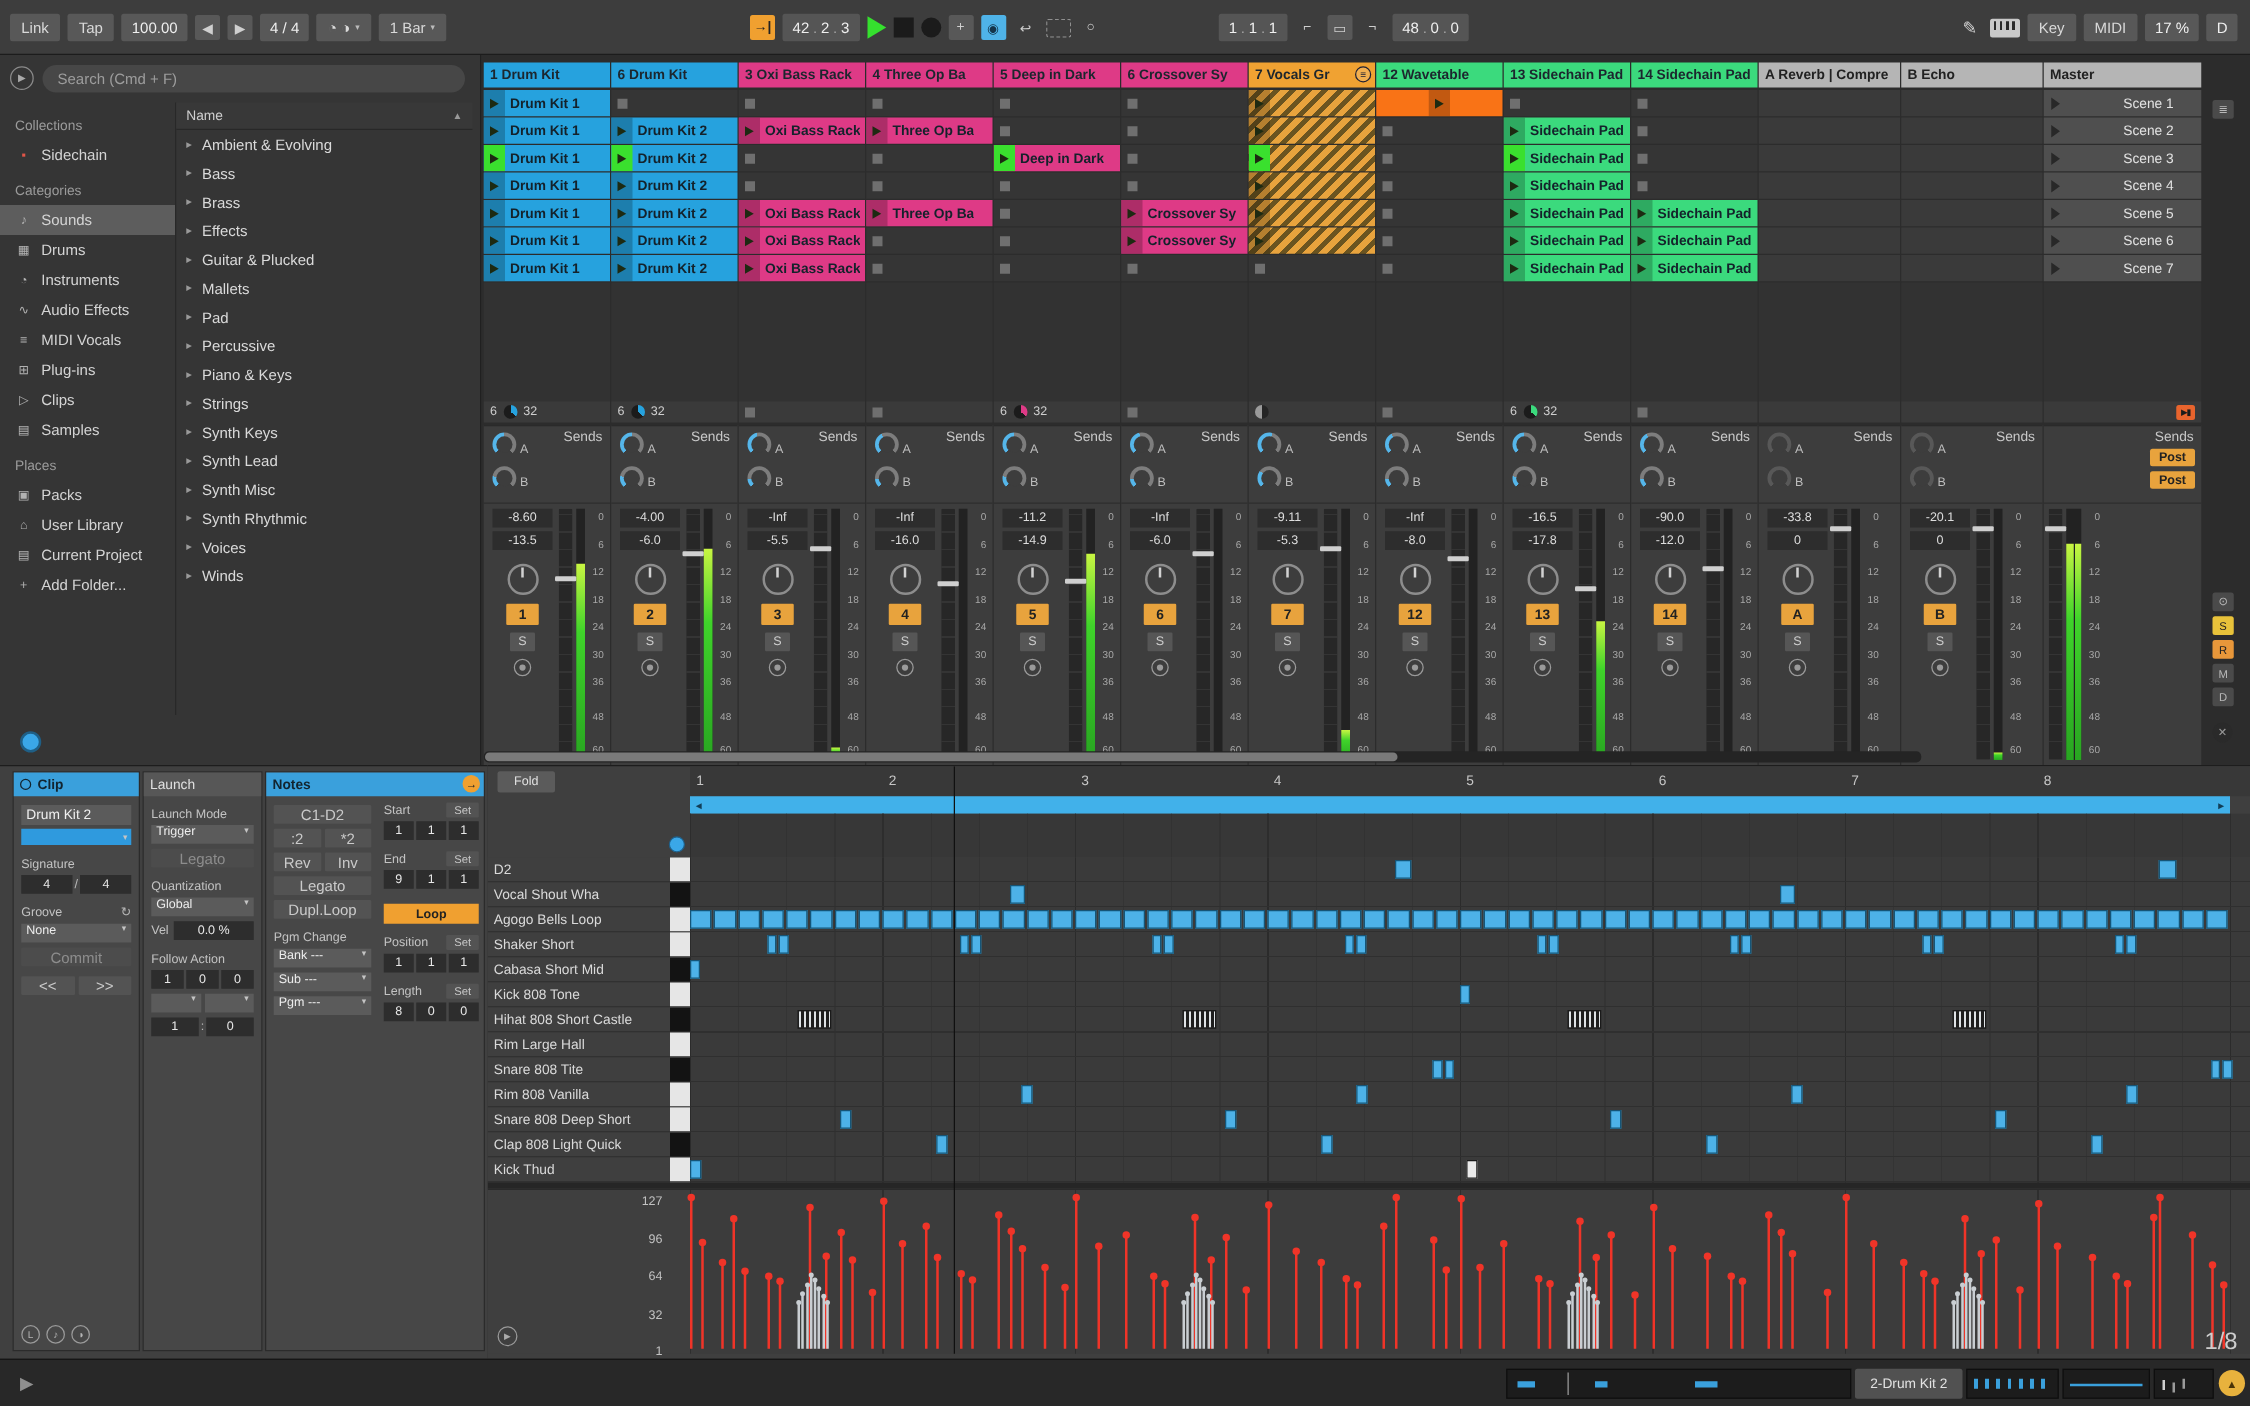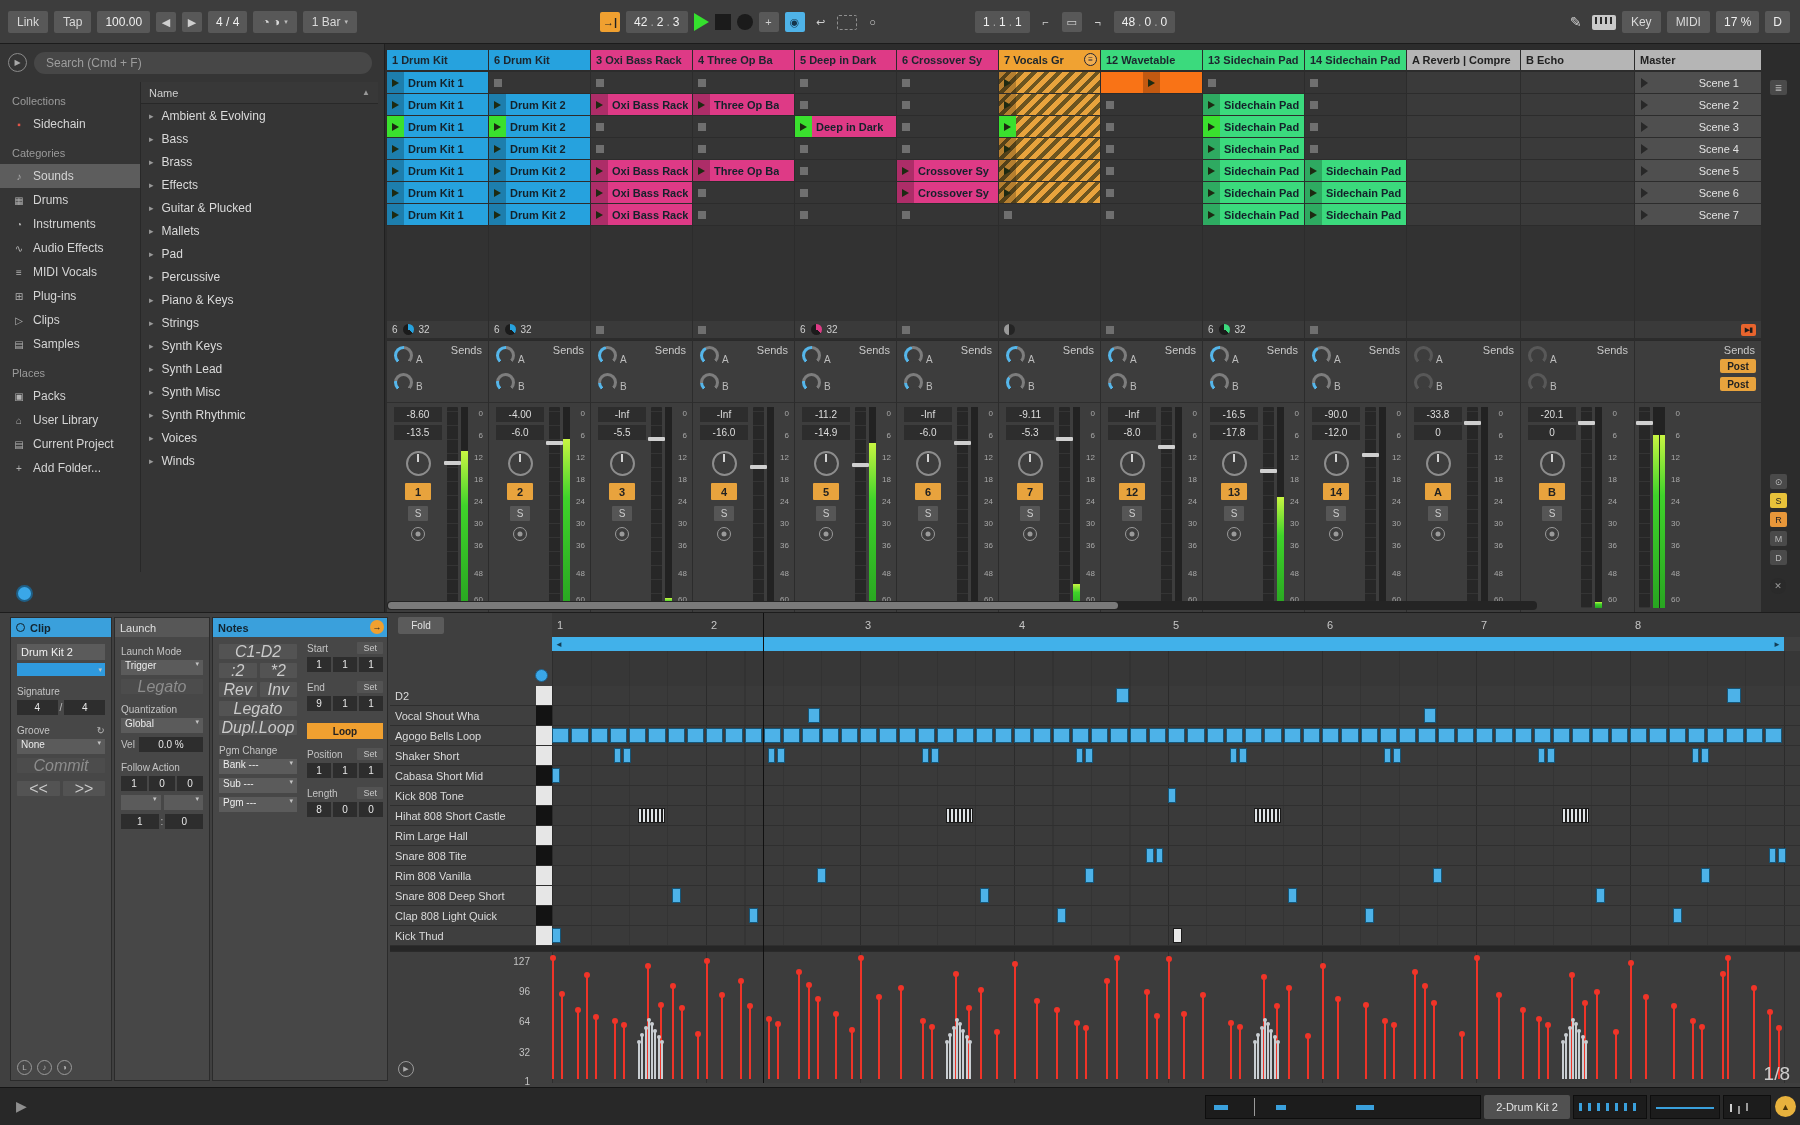--- a/index.html
+++ b/index.html
@@ -114,21 +114,21 @@
 .cp-head.gray{background:#575757;color:#e0e0e0;font-weight:normal;}
 .cp-circle{width:9px;height:9px;border-radius:50%;border:1.5px solid #12242f;flex:none;}
 .cp-arrow{position:absolute;right:3px;top:2px;width:14px;height:14px;border-radius:50%;background:#f0a030;color:#222;display:flex;align-items:center;justify-content:center;font-size:9px;font-weight:bold;}
 .cp-body{padding:7px 6px 0;}
 .lbl{color:#c3c3c3;font-size:10px;margin:10px 0 3px;}
 .lbl.first{margin-top:2px;}
 .ddbox{height:15px;background:#5b5b5b;display:flex;justify-content:space-between;padding:0 4px;color:#ececec;font-size:10px;margin-bottom:4px;}
 .dd{color:#c4c4c4;font-size:7px;}
 .vbox{height:15px;background:#2d2d2d;color:#e8e8e8;font-size:10px;display:flex;align-items:center;justify-content:center;flex:1;}
 .trip{display:flex;gap:2px;margin-bottom:4px;}
-.cbtn{height:15px;background:#535353;color:#cacaca;display:flex;align-items:center;justify-content:center;font-size:16px;border-radius:1px;flex:1;font-style:italic;}
+.cbtn{height:15px;background:#535353;color:#cacaca;display:flex;align-items:center;justify-content:center;font-size:12px;border-radius:1px;flex:1;}
 .cbtn.dim{color:#8d8d8d;background:#4c4c4c;}
 .brow{display:flex;gap:3px;margin-bottom:4px;}
 .namebox{height:16px;background:#5b5b5b;color:#f0f0f0;font-size:11px;display:flex;align-items:center;padding:0 4px;margin-bottom:3px;}
 .colorsel{height:13px;background:#2f9ade;display:flex;align-items:center;justify-content:flex-end;padding:0 3px;margin-bottom:2px;}
 .slash{color:#bbb;font-size:10px;display:flex;align-items:center;}
 .groove-row{display:flex;justify-content:space-between;align-items:center;}
 .ginfo{color:#b5b5b5;font-size:10px;}
 .vrow{display:flex;gap:4px;align-items:center;margin-bottom:4px;}
 .lbl-inline{color:#c3c3c3;font-size:10px;flex:none;}
 .lrow{display:flex;justify-content:space-between;align-items:center;margin:9px 0 3px;}

